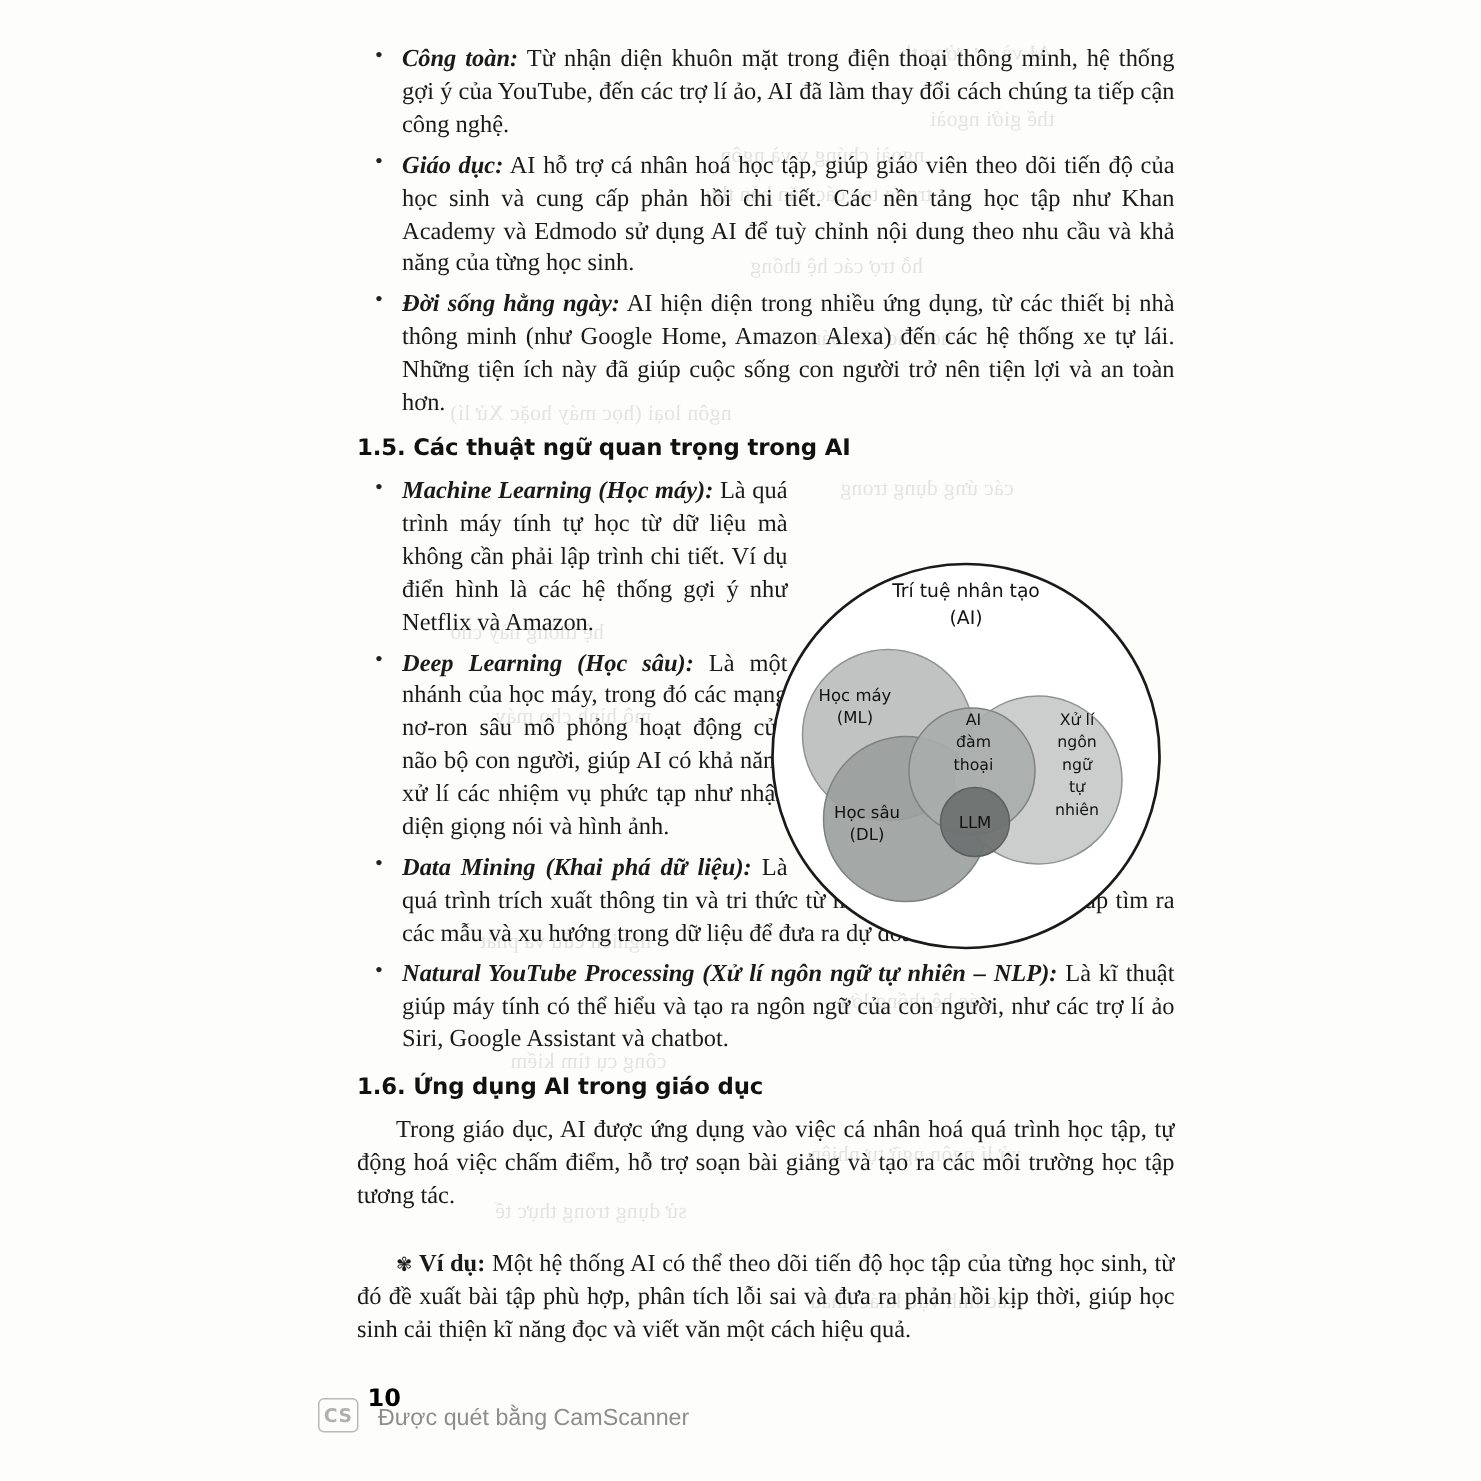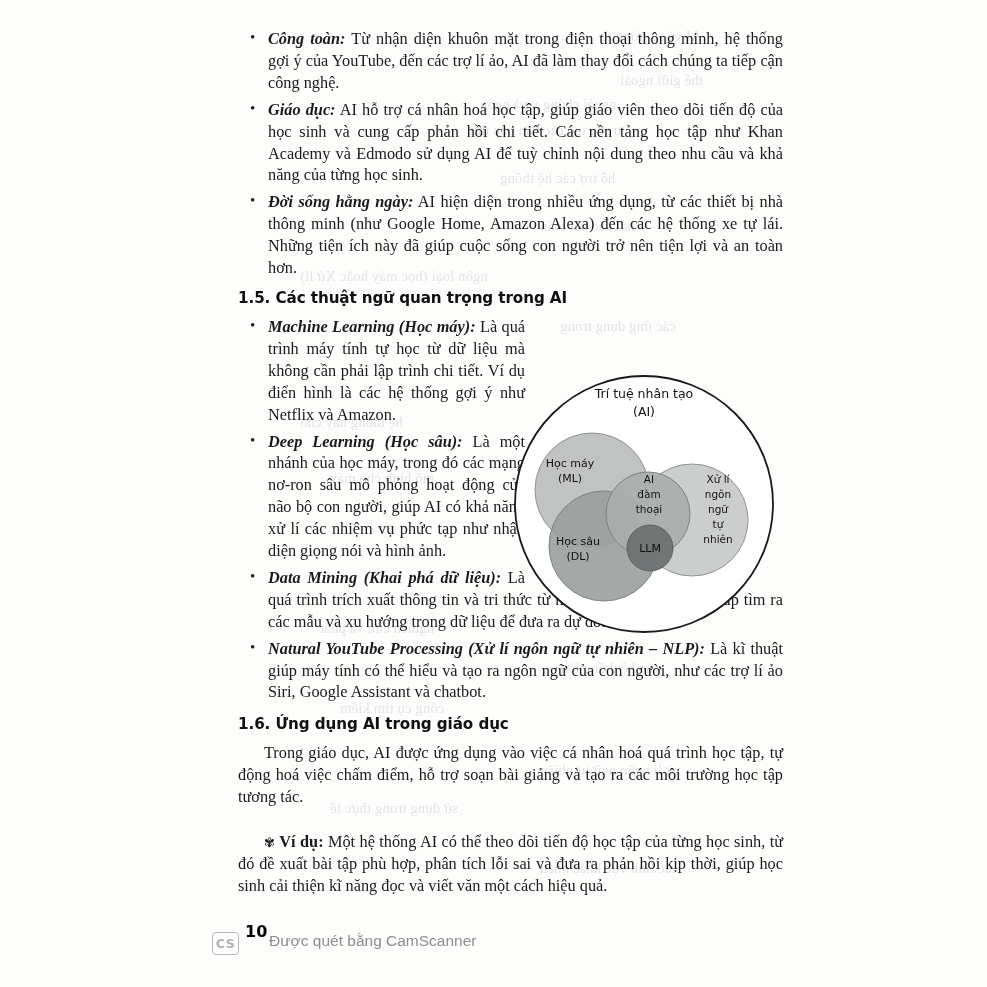--- a/index.html
+++ b/index.html
@@ -111,22 +111,22 @@
     float: right;
     width: 258px;
     height: 262px;
     shape-outside: border-box;
   }
   .footer {
     position: absolute;
     left: 212px;
     bottom: 32px;
     display: flex;
-    align-items: flex-start;
-    gap: 18px;
+    align-items: flex-end;
+    gap: 1px;
     color: #8d8d8d;
     font-family: "Liberation Sans", sans-serif;
     font-size: 15.5px;
   }
   .cs-badge {
     display: inline-flex;
     align-items: center;
     justify-content: center;
     width: 25px;
     height: 21px;

